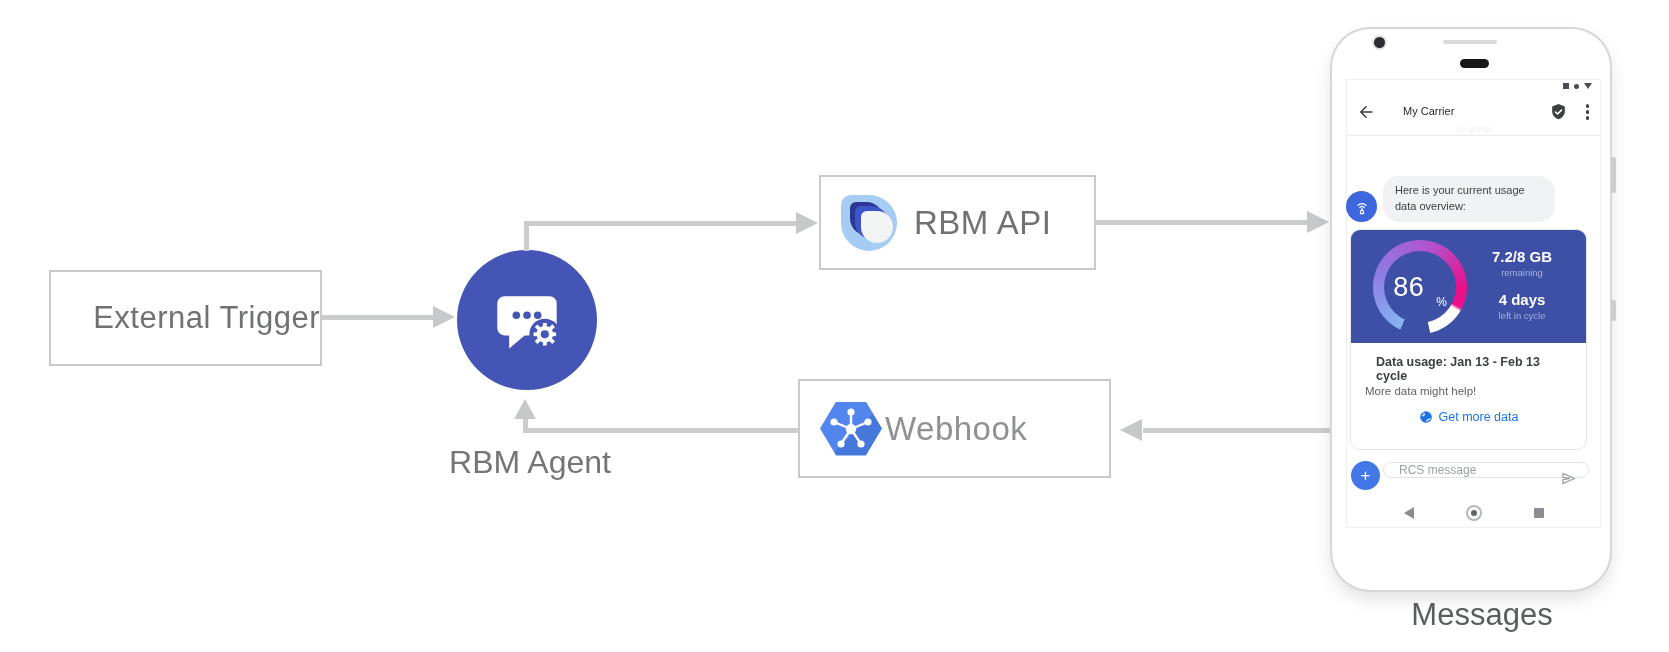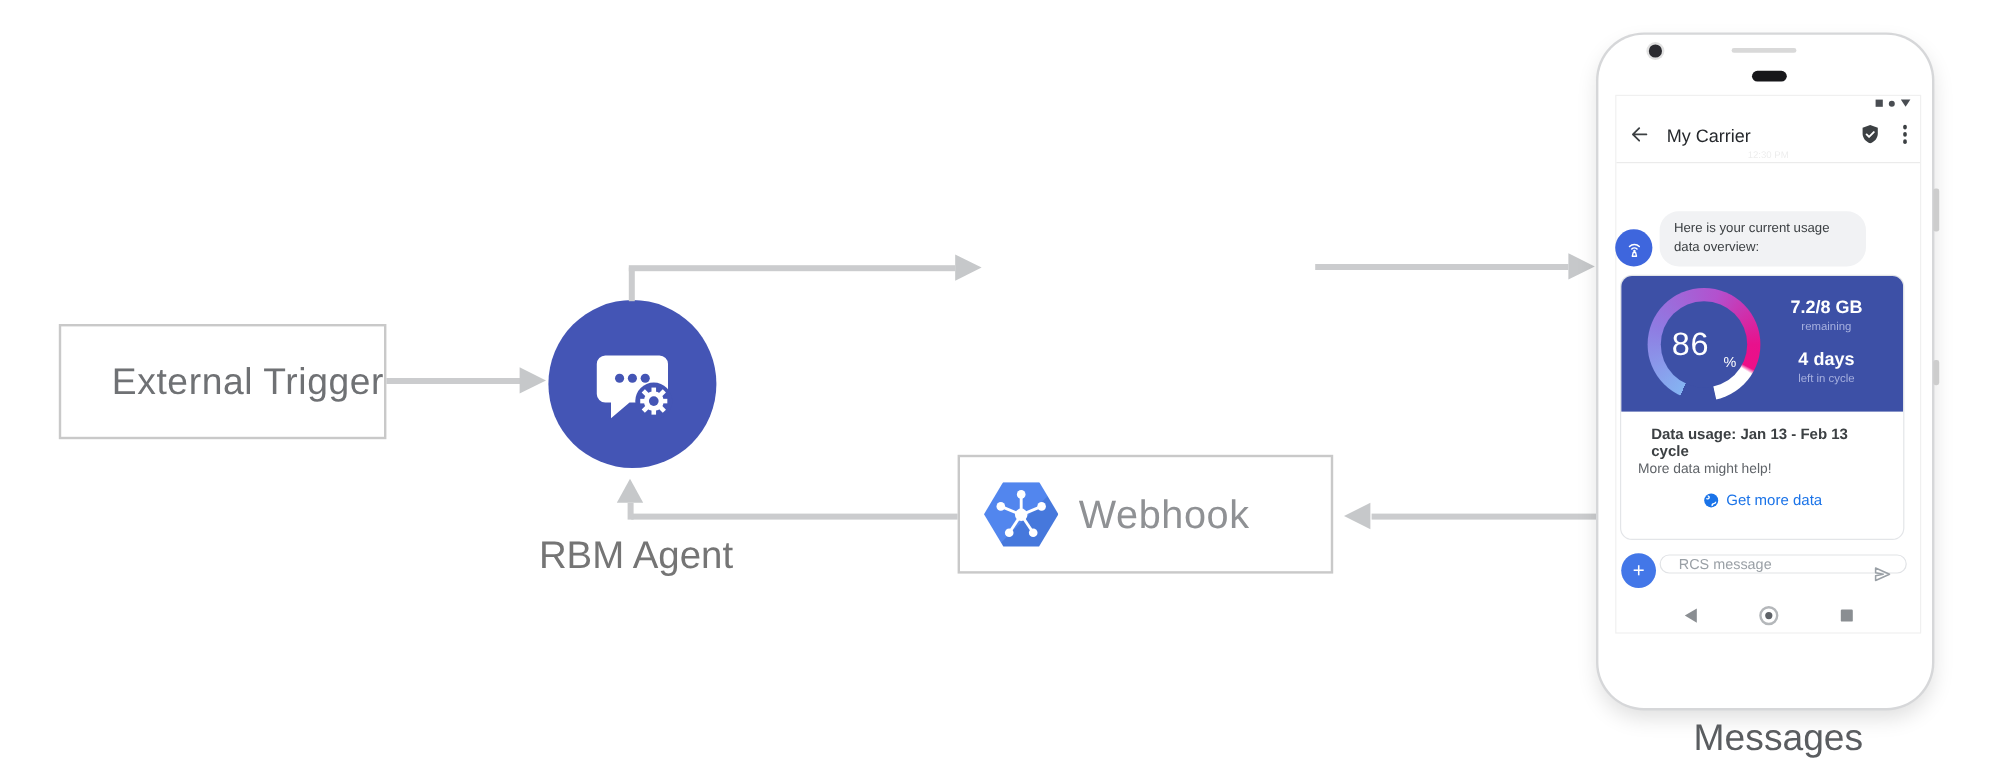--- a/index.html
+++ b/index.html
@@ -32,21 +32,21 @@
          border-radius:38px;box-shadow:0 0 0 2px #D6D7D9,0 8px 18px rgba(0,0,0,.13);}
   .sidebtn{position:absolute;right:-6px;width:5px;background:#CDCDCD;border-radius:2px;}
   #screen{position:absolute;left:15px;top:51px;width:253px;height:447px;background:#fff;
           box-shadow:0 0 0 1px #F0F0F0;}
   .statusrow{position:absolute;right:8px;top:3px;display:flex;align-items:center;gap:5px;}
   .st-sq{width:6px;height:6px;background:#494D52;}
   .st-dot{width:5px;height:5px;border-radius:50%;background:#494D52;}
   .st-tri{width:0;height:0;border-left:4px solid transparent;border-right:4px solid transparent;
           border-top:6px solid #494D52;}
   #convo-header{position:absolute;left:0;right:0;top:14px;height:40px;}
-  #hdr-title{position:absolute;left:42px;top:11px;font-size:15px;color:#25282C;font-weight:500;}
+  #hdr-title{position:absolute;left:56px;top:11px;font-size:11px;color:#25282C;font-weight:500;}
   #faint-time{position:absolute;left:0;right:0;top:45px;text-align:center;font-size:8px;
               color:rgba(0,0,0,.08);}
   #hdr-divider{position:absolute;left:0;right:0;top:55px;height:1px;background:#EBEBEB;}
   #avatar{position:absolute;left:-1px;top:111px;width:31px;height:31px;border-radius:50%;
           background:#3E66DD;display:flex;align-items:center;justify-content:center;}
   #bubble{position:absolute;left:36px;top:96px;width:148px;background:#F1F2F4;border-radius:16px;
           padding:7px 12px;font-size:11px;line-height:1.45;color:#3C4043;}
   #rich-card{position:absolute;left:3px;top:149px;width:237px;height:221px;border-radius:10px;
              border:1px solid #E3E5E8;box-sizing:border-box;overflow:hidden;background:#fff;}
   #card-top{position:relative;height:113px;background:#3D50A6;}
@@ -116,25 +116,34 @@
       </g>
       <circle cx="47" cy="44" r="3.4" fill="#4455B5"></circle>
     </svg>
   </div>
   <div class="free-label" style="left:420px;top:444px;width:220px;font-size:32px;">RBM Agent</div>
 
   <div class="line" style="left:524px;top:223px;width:5px;height:28px;"></div>
   <div class="line" style="left:524px;top:221px;width:272px;height:5px;"></div>
   <div class="head-right" style="left:796px;top:212px;"></div>
 
+  <div class="node-box" style="left:819px;top:175px;width:277px;height:95px;justify-content:flex-start;padding-left:20px;gap:17px;">
+    <div class="rbm-logo">
+      <div style="inset:0;background:#A6CCF4;"></div>
+      <div style="left:9px;top:7px;width:33px;height:33px;background:#2A3794;"></div>
+      <div style="left:14px;top:11px;width:33px;height:33px;background:#3D55C8;"></div>
+      <div style="left:20px;top:16px;width:32px;height:32px;background:#F2F3F3;"></div>
+    </div>
+    <span class="node-label" style="font-size:33px;">RBM API</span>
+  </div>
 
   <div class="line" style="left:1096px;top:220px;width:211px;height:5px;"></div>
   <div class="head-right" style="left:1307px;top:211px;"></div>
 
-  <div class="node-box" style="left:798px;top:379px;width:313px;height:99px;justify-content:flex-start;padding-left:20px;gap:17px;">
+  <div class="node-box" style="left:798px;top:379px;width:313px;height:99px;justify-content:flex-start;padding-left:20px;gap:3px;">
     <div class="hexagon">
       <svg width="62" height="54" viewBox="0 0 62 54" style="position:absolute;left:0;top:0;">
         <g stroke="#fff" stroke-width="2.4">
           <line x1="31" y1="27" x2="31" y2="10"></line>
           <line x1="31" y1="27" x2="14" y2="20"></line>
           <line x1="31" y1="27" x2="48" y2="20"></line>
           <line x1="31" y1="27" x2="21" y2="42"></line>
           <line x1="31" y1="27" x2="41" y2="42"></line>
         </g>
         <g fill="#fff">

